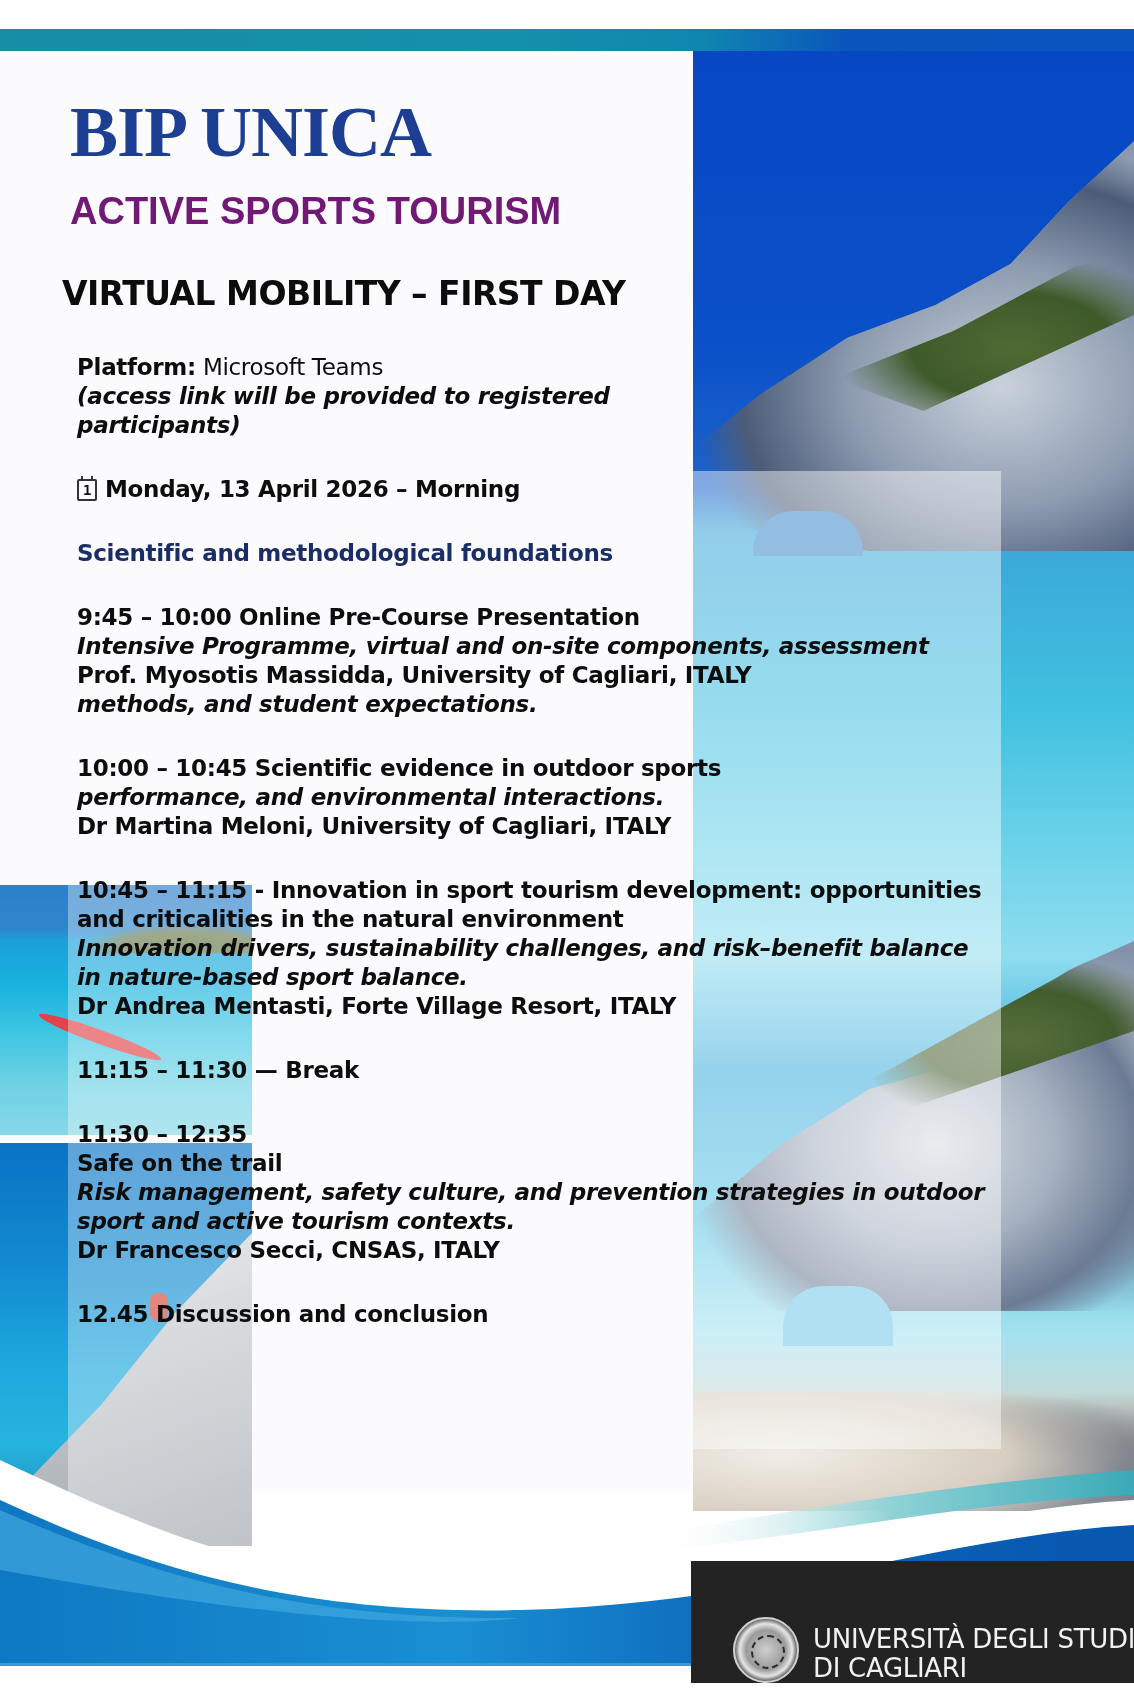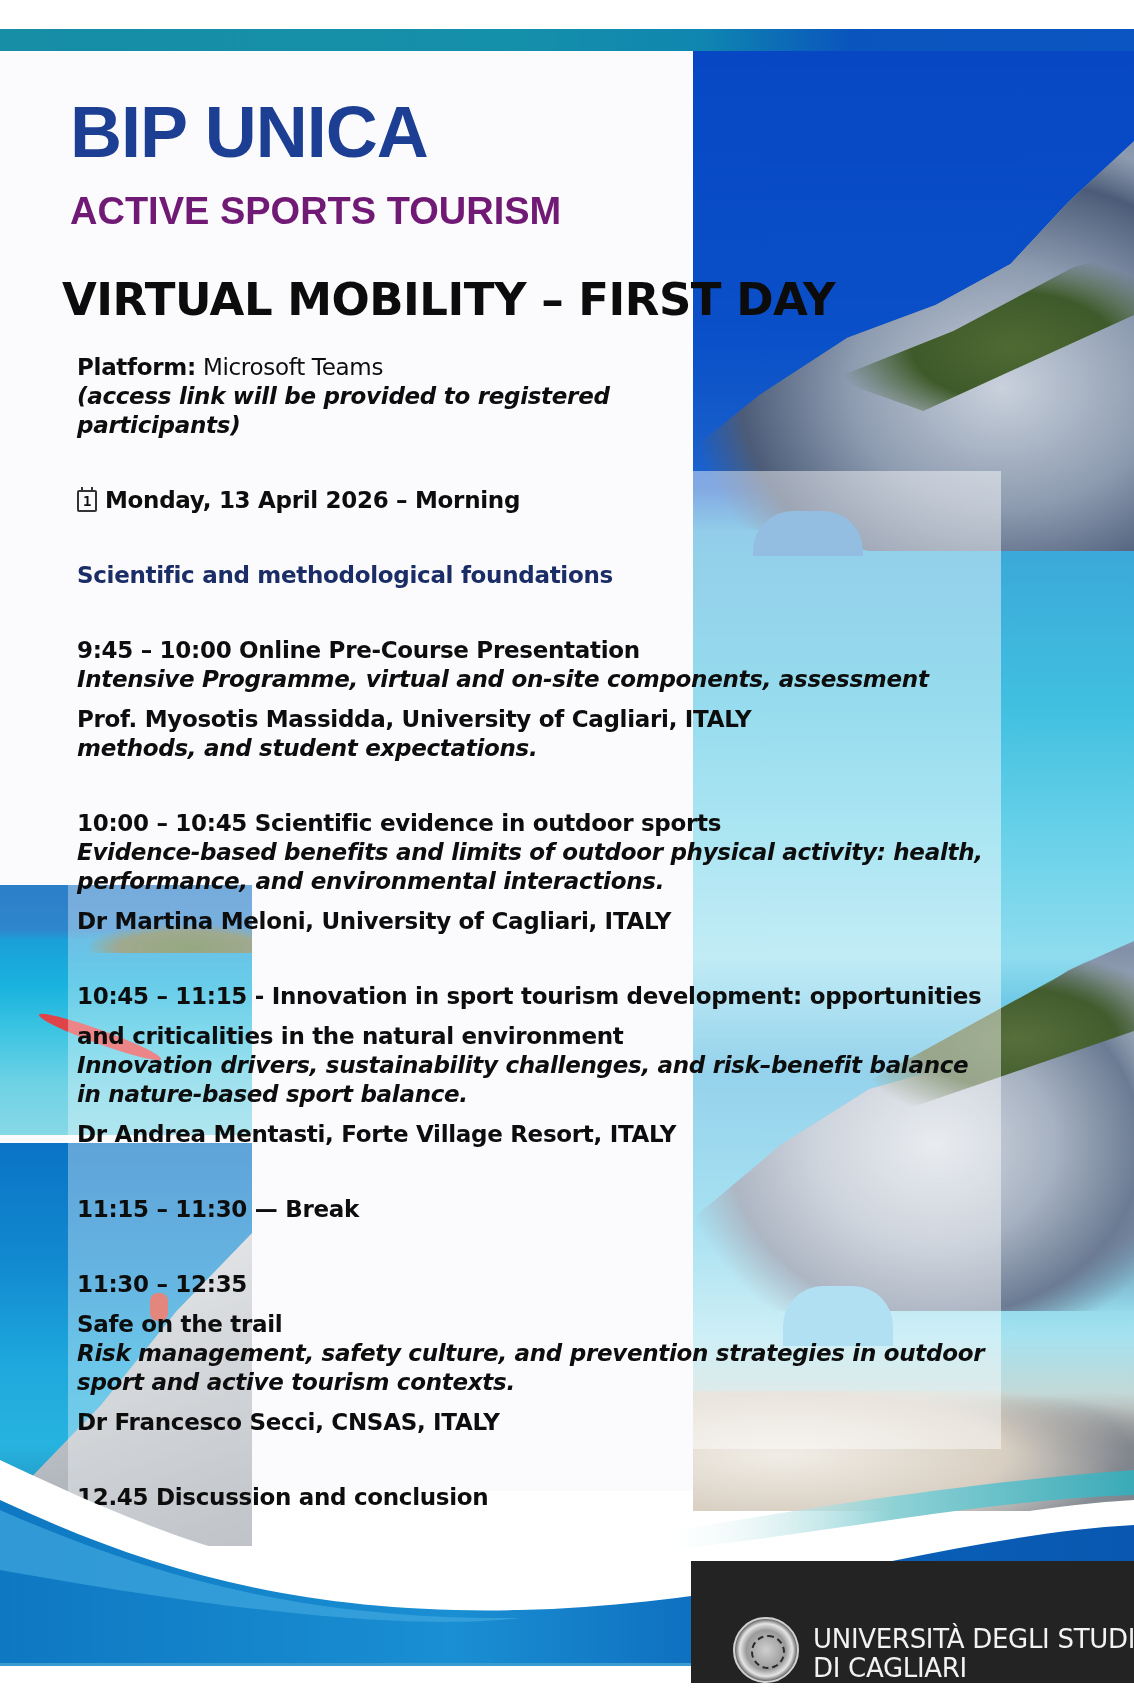--- a/index.html
+++ b/index.html
@@ -103,41 +103,41 @@
 
     
     .overlay-box {
       position: absolute; left: 693px; top: 471px; width: 308px; height: 978px;
       background: rgba(255,255,255,0.45);
     }
 
     
     .title-main {
       position: absolute; left: 70px; top: 96px;
-      font-family: Liberation Sans, sans-serif; font-weight: 700;
+      font-family: Liberation Serif, serif; font-weight: 700;
       font-size: 72px; color: #1d3f93; letter-spacing: -1px; line-height: 1;
     }
     .title-sub {
       position: absolute; left: 70px; top: 192px;
       font-family: "Liberation Sans", sans-serif; font-weight: 700;
       font-size: 38px; color: #701a75; line-height: 1;
     }
     .title-day {
       position: absolute; left: 62px; top: 277px;
       font-family: "DejaVu Sans", sans-serif; font-weight: 700;
-      font-size: 45px; color: #0c0c0c; line-height: 1; letter-spacing: -0.5px;
+      font-size: 33px; color: #0c0c0c; line-height: 1; letter-spacing: -0.5px;
     }
 
     
     .content {
       position: absolute; left: 77px; top: 353px; width: 930px;
       font-family: "DejaVu Sans", sans-serif; color: #0d0d0d;
     }
     .line { font-size: 23px; line-height: 29px; white-space: nowrap; letter-spacing: -0.3px; }
-    .b { font-weight: 700; margin-top: 11px; }
+    .b { font-weight: 700; }
     .i { font-style: italic; font-weight: 700; }
     .navy { color: #1b2d66; }
     .gap-m { height: 35px; }
     .date-line { display: flex; align-items: center; gap: 8px; }
     .cal-icon {
       display: inline-block; width: 20px; height: 22px; border: 2px solid #333; border-radius: 2px;
       position: relative; font-size: 14px; line-height: 18px; text-align: center; font-weight: 700;
       font-family: "DejaVu Sans Mono", monospace;
     }
     .cal-icon::before {
@@ -223,21 +223,20 @@
   <div id="session-list">
       <div>
         <div class="line b">9:45 – 10:00 Online Pre-Course Presentation</div>
         <div class="line i">Intensive Programme, virtual and on-site components, assessment</div>
         <div class="line b">Prof. Myosotis Massidda, University of Cagliari, ITALY</div>
         <div class="line i">methods, and student expectations.</div>
       </div>
       <div class="gap-m"></div>
       <div>
         <div class="line b">10:00 – 10:45 Scientific evidence in outdoor sports</div>
-        <div class="line i">Evidence-based benefits and limits of outdoor physical activity: health,</div>
         <div class="line i">performance, and environmental interactions.</div>
         <div class="line b">Dr Martina Meloni, University of Cagliari, ITALY</div>
       </div>
       <div class="gap-m"></div>
       <div>
         <div class="line b">10:45 – 11:15  - Innovation in sport tourism development: opportunities</div>
         <div class="line b">and criticalities in the natural environment</div>
         <div class="line i">Innovation drivers, sustainability challenges, and risk–benefit balance</div>
         <div class="line i">in nature-based sport balance.</div>
         <div class="line b">Dr Andrea Mentasti, Forte Village Resort, ITALY</div>

